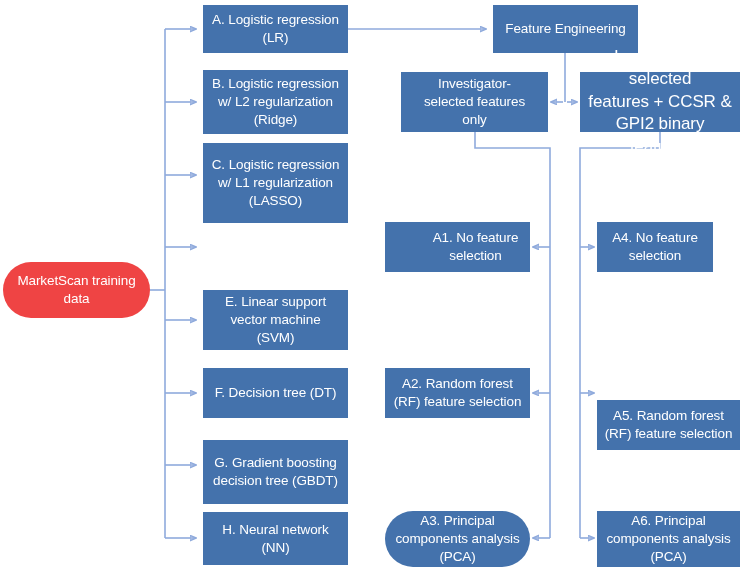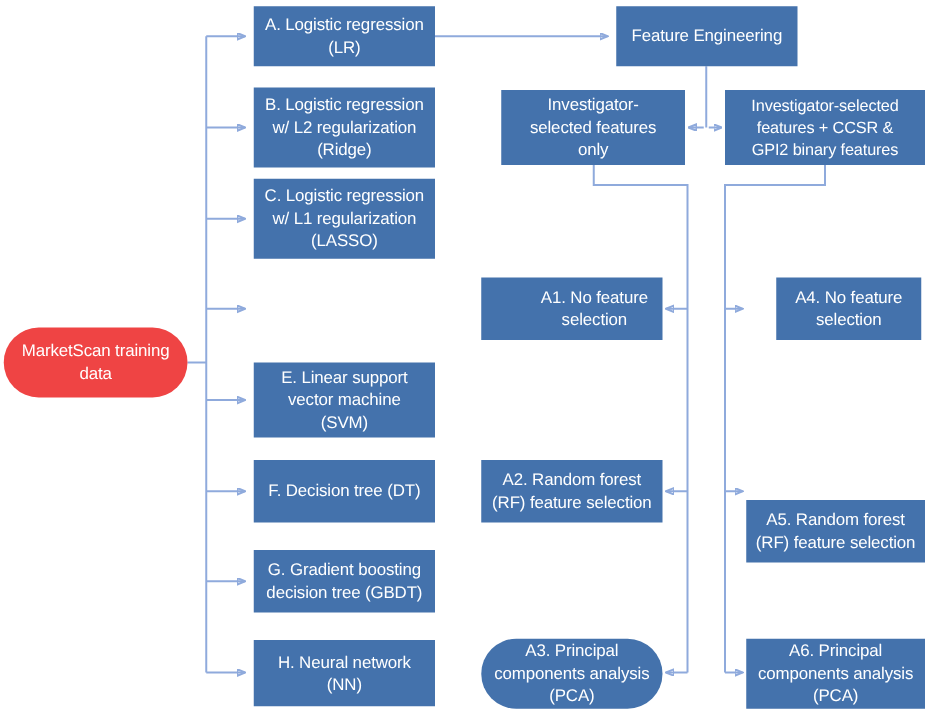--- a/index.html
+++ b/index.html
@@ -96,72 +96,72 @@
 
   <div class="node" style="left:203px;top:5px;width:145px;height:48px;">
     <span class="txt">A. Logistic regression
 (LR)</span>
   </div>
   <div class="node" style="left:203px;top:70px;width:145px;height:64px;align-items:center;">
     <span class="txt">B. Logistic regression
 w/ L2 regularization
 (Ridge)</span>
   </div>
-  <div class="node" style="left:203px;top:143px;width:145px;height:64px;">
+  <div class="node" style="left:203px;top:143px;width:145px;height:80px;">
     <span class="txt">C. Logistic regression
 w/ L1 regularization
 (LASSO)</span>
   </div>
   <div class="node" style="left:203px;top:290px;width:145px;height:60px;">
     <span class="txt">E. Linear support
 vector machine
 (SVM)</span>
   </div>
   <div class="node" style="left:203px;top:368px;width:145px;height:50px;">
     <span class="txt">F. Decision tree (DT)</span>
   </div>
-  <div class="node" style="left:203px;top:440px;width:145px;height:50px;justify-content:center;">
+  <div class="node" style="left:203px;top:440px;width:145px;height:64px;justify-content:center;">
     <span class="txt">G. Gradient boosting
 decision tree (GBDT)</span>
   </div>
   <div class="node" style="left:493px;top:5px;width:145px;height:48px;">
     <span class="txt">Feature Engineering</span>
   </div>
 
   <div class="node" style="left:203px;top:512px;width:145px;height:53px;">
     <span class="txt">H. Neural network
 (NN)</span>
   </div>
 
   <div class="node" style="left:401px;top:72px;width:147px;height:60px;">
     <span class="txt">Investigator-
 selected features
 only</span>
   </div>
-  <div class="node" style="left:580px;top:72px;width:160px;height:60px;font-size:13px;">
+  <div class="node" style="left:580px;top:72px;width:160px;height:60px;font-size:17px;">
     <span class="txt">Investigator-selected
 features + CCSR &amp;
 GPI2 binary features</span>
   </div>
 
   <div class="node" style="left:385px;top:222px;width:145px;height:50px;padding-left:40px;">
     <span class="txt">A1. No feature
 selection</span>
   </div>
   <div class="node" style="left:385px;top:368px;width:145px;height:50px;">
     <span class="txt">A2. Random forest
 (RF) feature selection</span>
   </div>
   <div class="node" style="left:385px;top:511px;width:145px;height:56px;border-radius:28px;">
     <span class="txt">A3. Principal
 components analysis
 (PCA)</span>
   </div>
 
-  <div class="node" style="left:597px;top:222px;width:116px;height:50px;margin-left:24px;">
+  <div class="node" style="left:597px;top:222px;width:116px;height:50px;">
     <span class="txt">A4. No feature
 selection</span>
   </div>
   <div class="node" style="left:597px;top:368px;width:143px;height:50px;margin-top:32px;">
     <span class="txt">A5. Random forest
 (RF) feature selection</span>
   </div>
   <div class="node" style="left:597px;top:511px;width:143px;height:56px;">
     <span class="txt">A6. Principal
 components analysis

